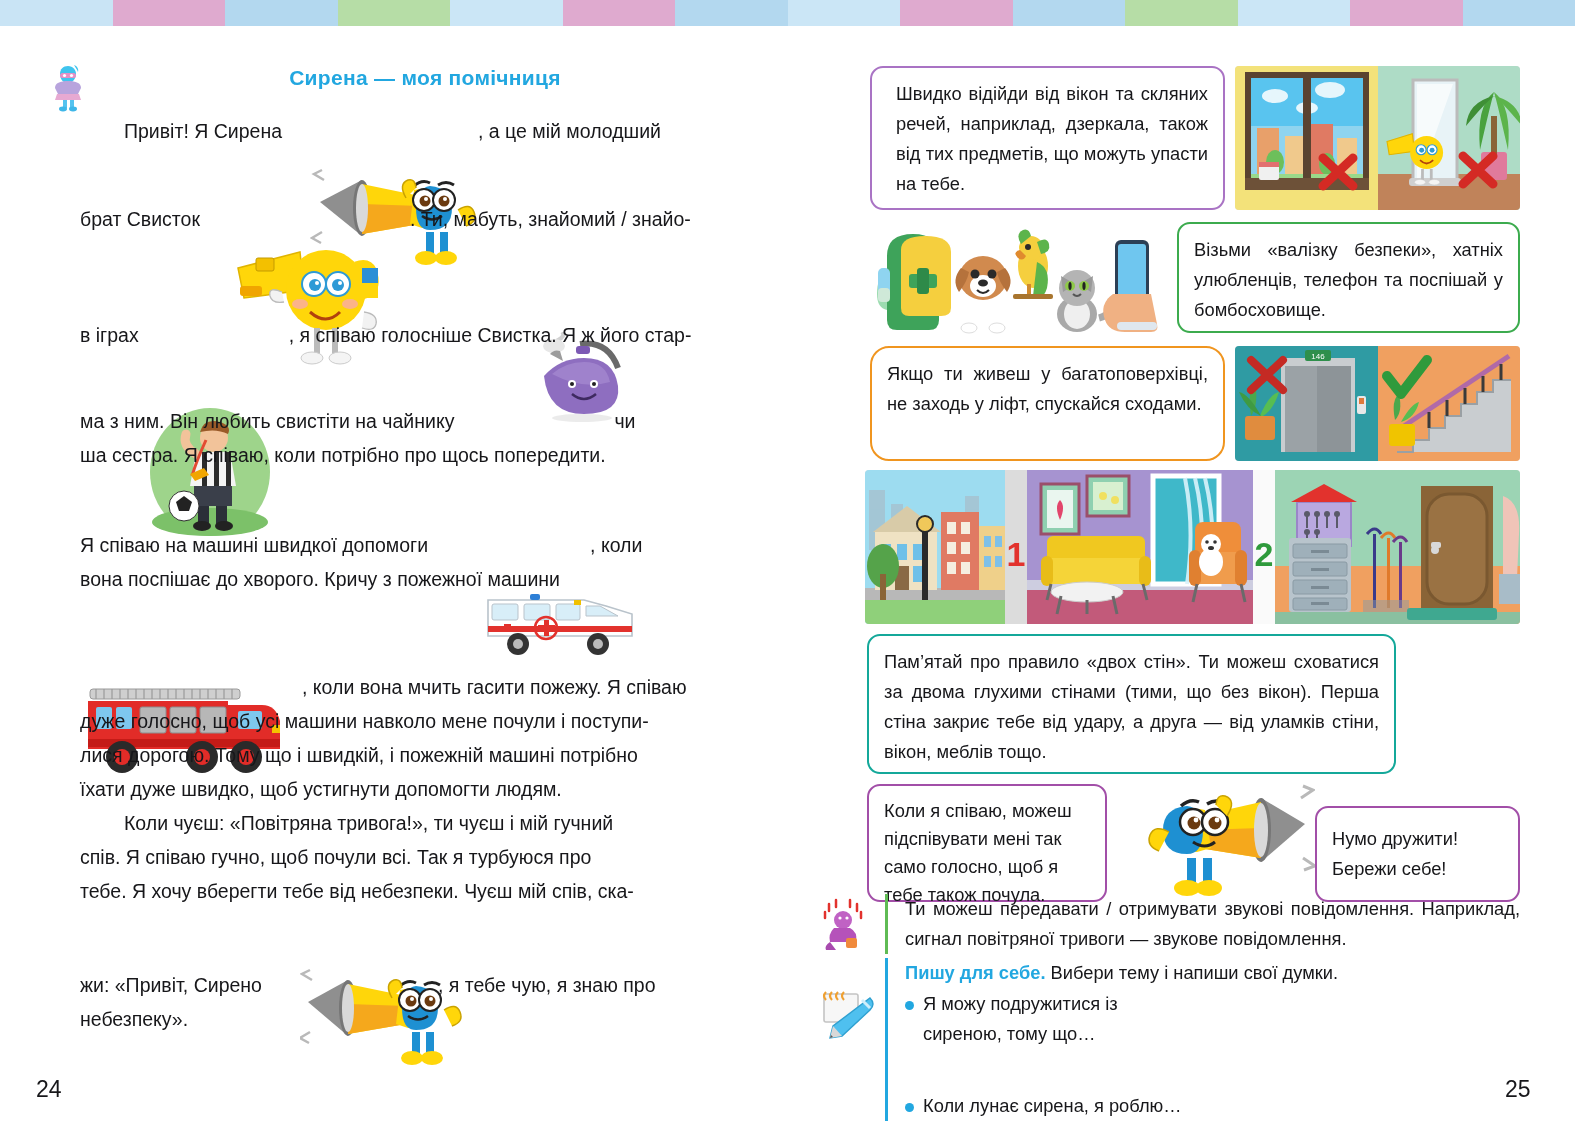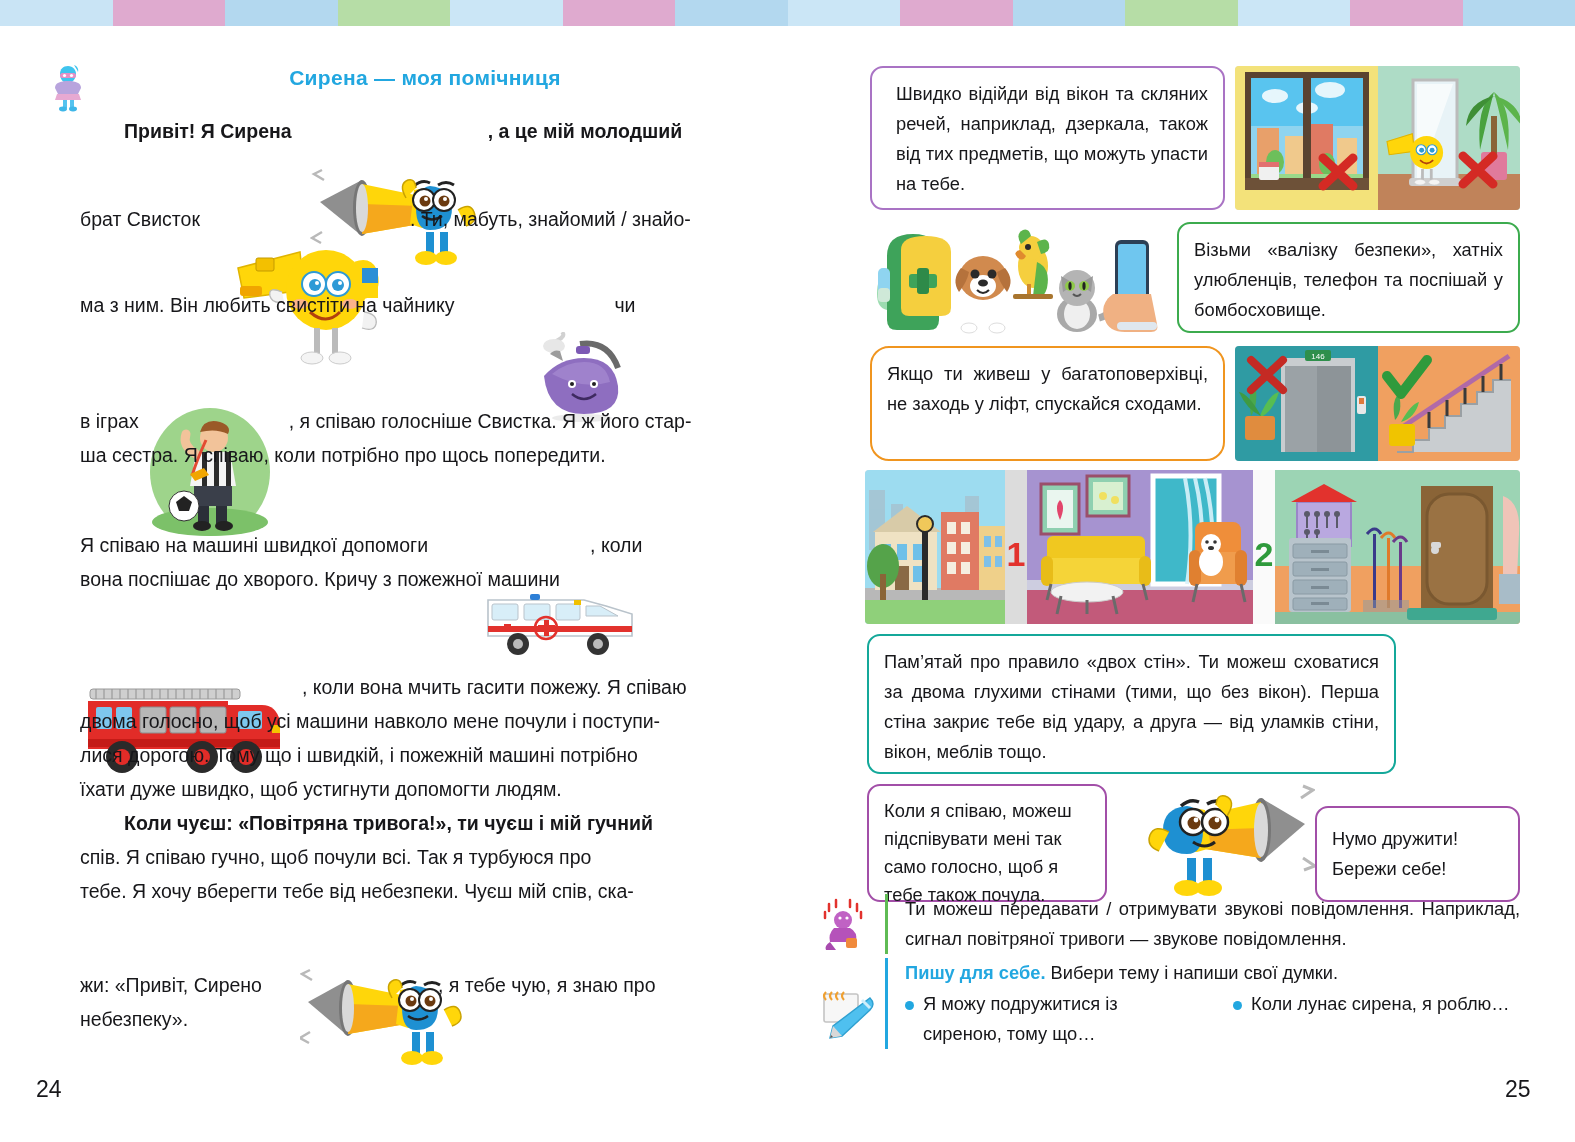--- a/index.html
+++ b/index.html
@@ -28,21 +28,21 @@
     text-align:center;
     color:#22a7e0;font-weight:bold;font-size:21px;letter-spacing:.3px;
   }
   #body-text{
     position:absolute;left:80px;top:88px;width:635px;
     font-size:19.5px;line-height:34px;
     text-align:justify;text-justify:inter-word;
     color:#17171a;
   }
   #body-text p{margin:0 0 0 0;}
-  #body-text p.ind{text-indent:44px;font-weight:bold;}
+  #body-text p.ind{text-indent:44px;}
   .gap{display:inline-block;}
   .gap-siren1{width:196px;height:1px;}
   .gap-whistle{width:210px;height:1px;}
   .gap-kettle{width:160px;height:1px;}
   .gap-ball{width:150px;height:1px;}
   .gap-amb{width:162px;height:1px;}
   .gap-siren2{width:176px;height:1px;}
 
   
   .ill{position:absolute;}
@@ -92,21 +92,21 @@
     font-size:18.3px;line-height:30px;text-align:justify;color:#17171a;
   }
 
   #icon-pen{left:8px;top:962px;width:56px;height:52px;position:absolute;}
   #note-write{
     position:absolute;left:75px;top:932px;width:635px;
     border-left:3px solid #22a7e0;padding-left:17px;box-sizing:border-box;
     font-size:18.3px;line-height:30px;color:#17171a;
   }
   #note-write .hdr{color:#22a7e0;font-weight:bold;}
-  .tasks{display:flex;gap:42px;margin-top:1px;}
+  .tasks{display:flex;gap:42px;margin-top:1px;flex-direction:column;}
   .task{display:flex;gap:9px;width:286px;}
   .bullet{width:9px;height:9px;border-radius:50%;background:#22a7e0;flex:0 0 auto;margin-top:12px;}
   .task .t{font-size:18.3px;line-height:30px;}
 
   #pagenum-right{position:absolute;left:695px;top:1050px;font-size:23px;color:#17171a;}
 </style>
 </head>
 <body>
 
 <div id="topstrip">
@@ -309,27 +309,27 @@
     <path d="M144 64 q12 -8 16 2 q4 10 -8 14" fill="#ffd60a" stroke="#c9a200" stroke-width="1.5"></path>
     <rect x="112" y="86" width="8" height="22" fill="#1e90d2"></rect>
     <rect x="126" y="86" width="8" height="22" fill="#1e90d2"></rect>
     <ellipse cx="112" cy="112" rx="11" ry="7" fill="#ffd60a"></ellipse>
     <ellipse cx="132" cy="112" rx="11" ry="7" fill="#ffd60a"></ellipse>
   </svg>
 
   <div id="body-text">
     <p class="ind"><span>Привіт! Я Сирена</span><span class="gap gap-siren1"></span><span>, а це мій молодший</span></p>
     <p style="margin-top:54px;"><span>брат Свисток</span><span class="gap gap-whistle"></span><span>. Ти, мабуть, знайомий / знайо-</span></p>
+    <p style="margin-top:82px;"><span>в іграх</span><span class="gap gap-ball"></span><span>, я співаю голосніше Свистка. Я ж його стар-</span></p>
     <p style="margin-top:52px;"><span>ма з ним. Він любить свистіти на чайнику</span><span class="gap gap-kettle"></span><span>чи</span></p>
-    <p style="margin-top:82px;"><span>в іграх</span><span class="gap gap-ball"></span><span>, я співаю голосніше Свистка. Я ж його стар-</span></p>
     <p><span>ша сестра. Я співаю, коли потрібно про щось попередити.</span></p>
     <p style="margin-top:56px;"><span>Я співаю на машині швидкої допомоги</span><span class="gap gap-amb"></span><span>, коли</span></p>
     <p><span>вона поспішає до хворого. Кричу з пожежної машини</span></p>
     <p style="margin-top:74px;text-indent:222px;"><span>, коли вона мчить гасити пожежу. Я співаю</span></p>
-    <p><span>двома голосно, щоб усі машини навколо мене почули і поступи-</span></p>
+    <p><span>дуже голосно, щоб усі машини навколо мене почули і поступи-</span></p>
     <p><span>лися дорогою. Тому що і швидкій, і пожежній машині потрібно</span></p>
     <p><span>їхати дуже швидко, щоб устигнути допомогти людям.</span></p>
     <p class="ind"><span>Коли чуєш: «Повітряна тривога!», ти чуєш і мій гучний</span></p>
     <p><span>спів. Я співаю гучно, щоб почули всі. Так я турбуюся про</span></p>
     <p><span>тебе. Я хочу вберегти тебе від небезпеки. Чуєш мій спів, ска-</span></p>
     <p style="margin-top:60px;"><span>жи: «Привіт, Сирено</span><span class="gap gap-siren2"></span><span>, я тебе чую, я знаю про</span></p>
     <p><span>небезпеку».</span></p>
   </div>
 
   <div id="pagenum-left">24</div>

